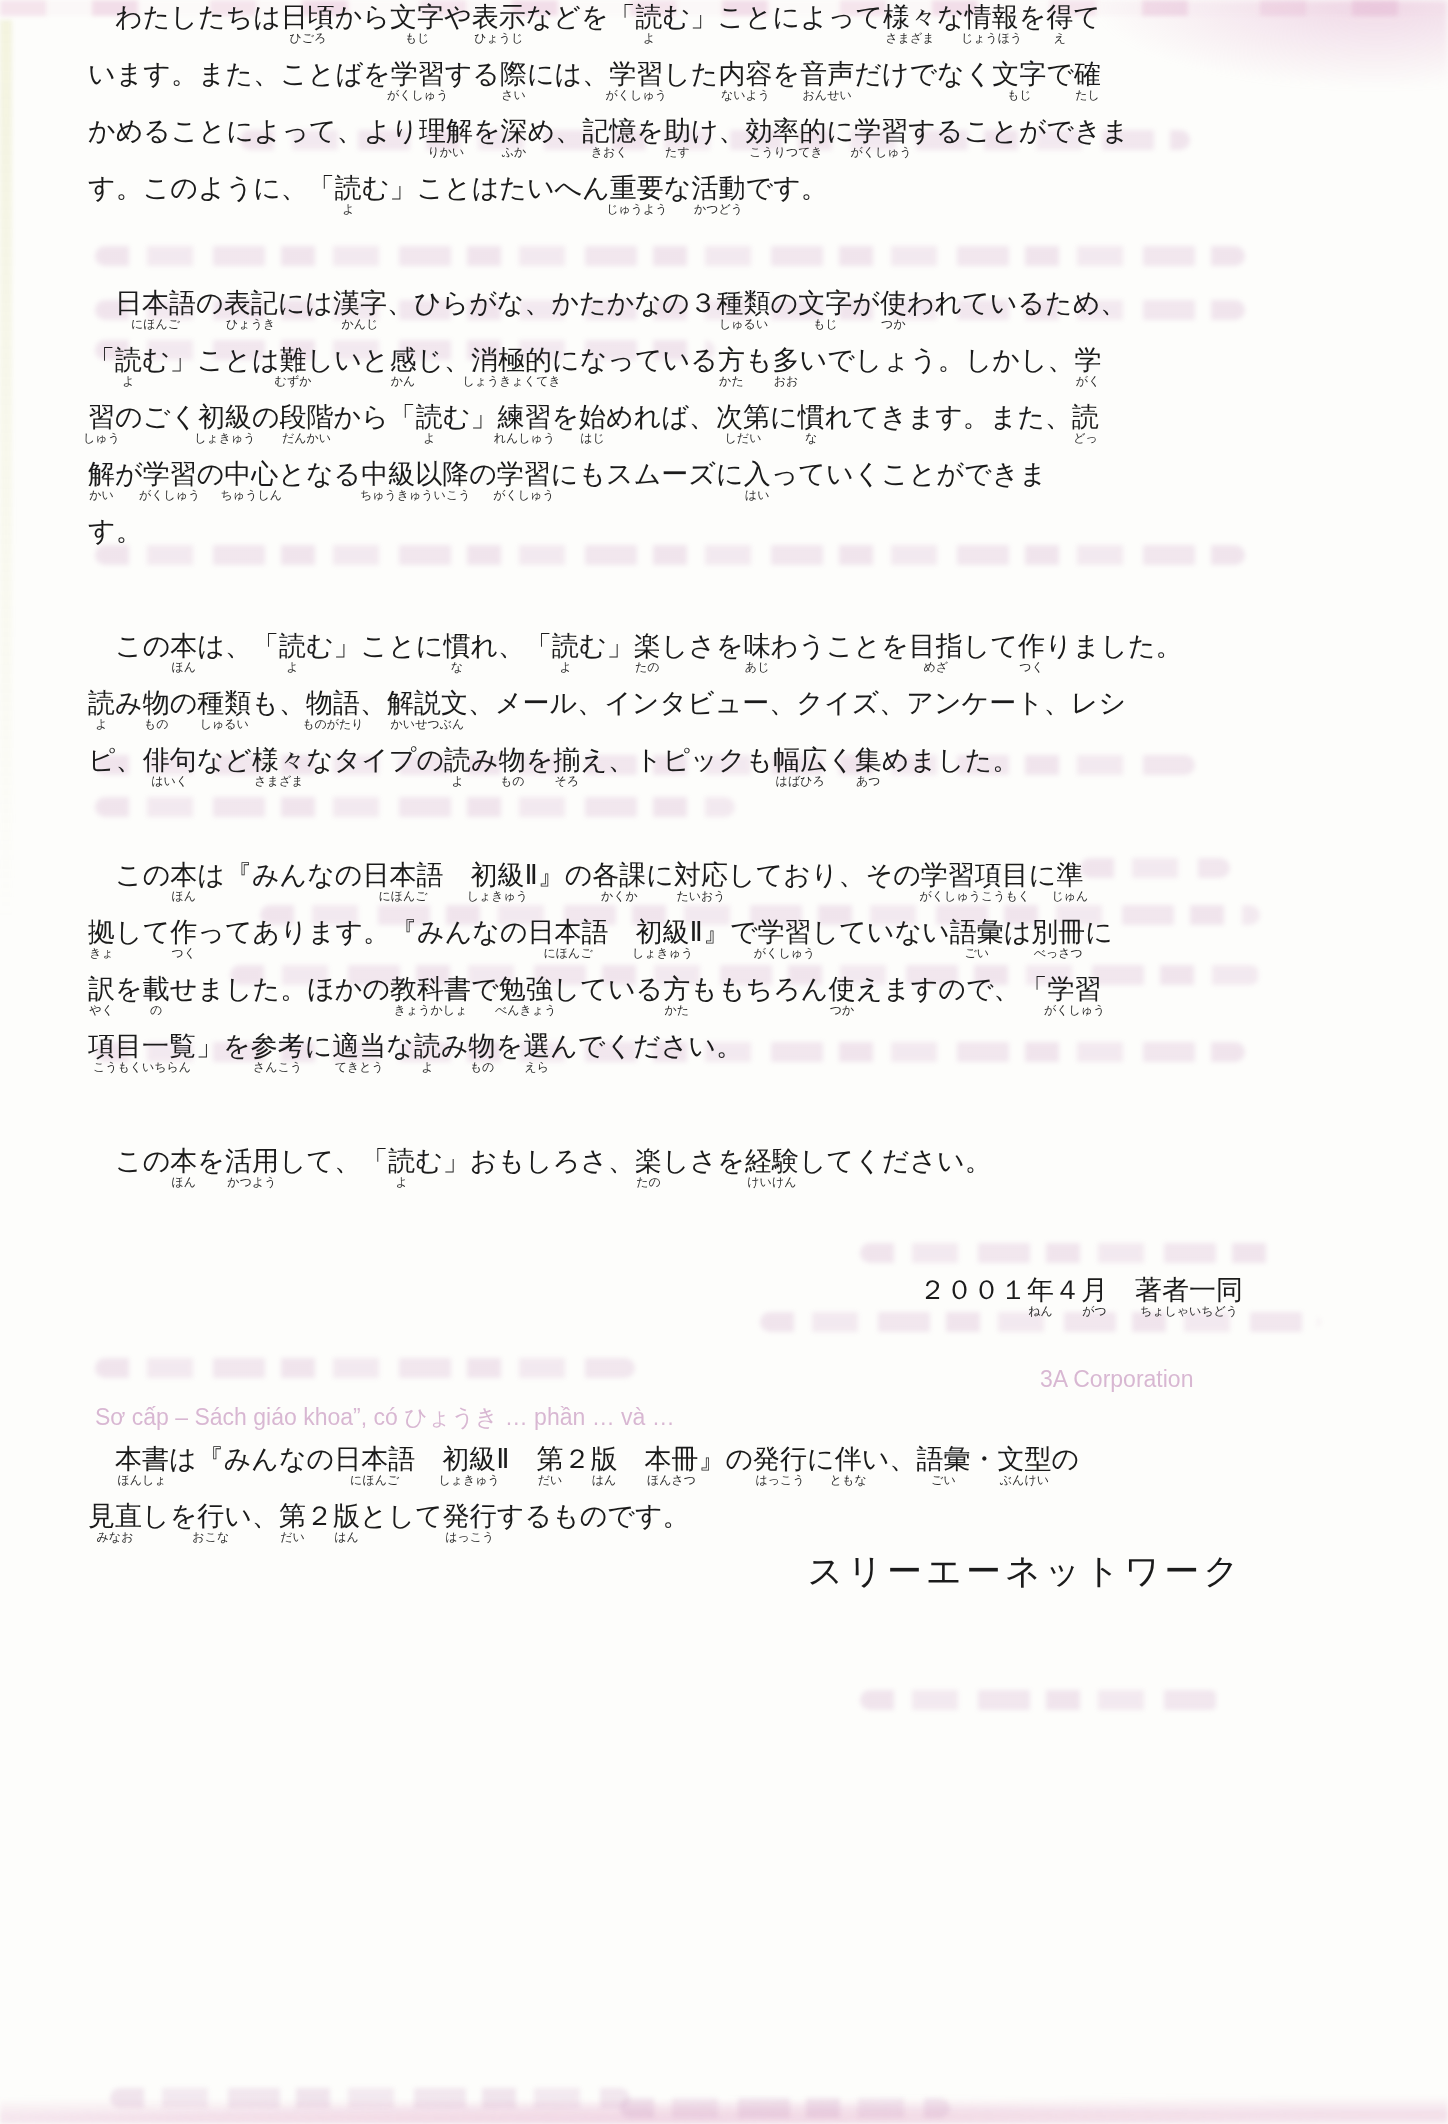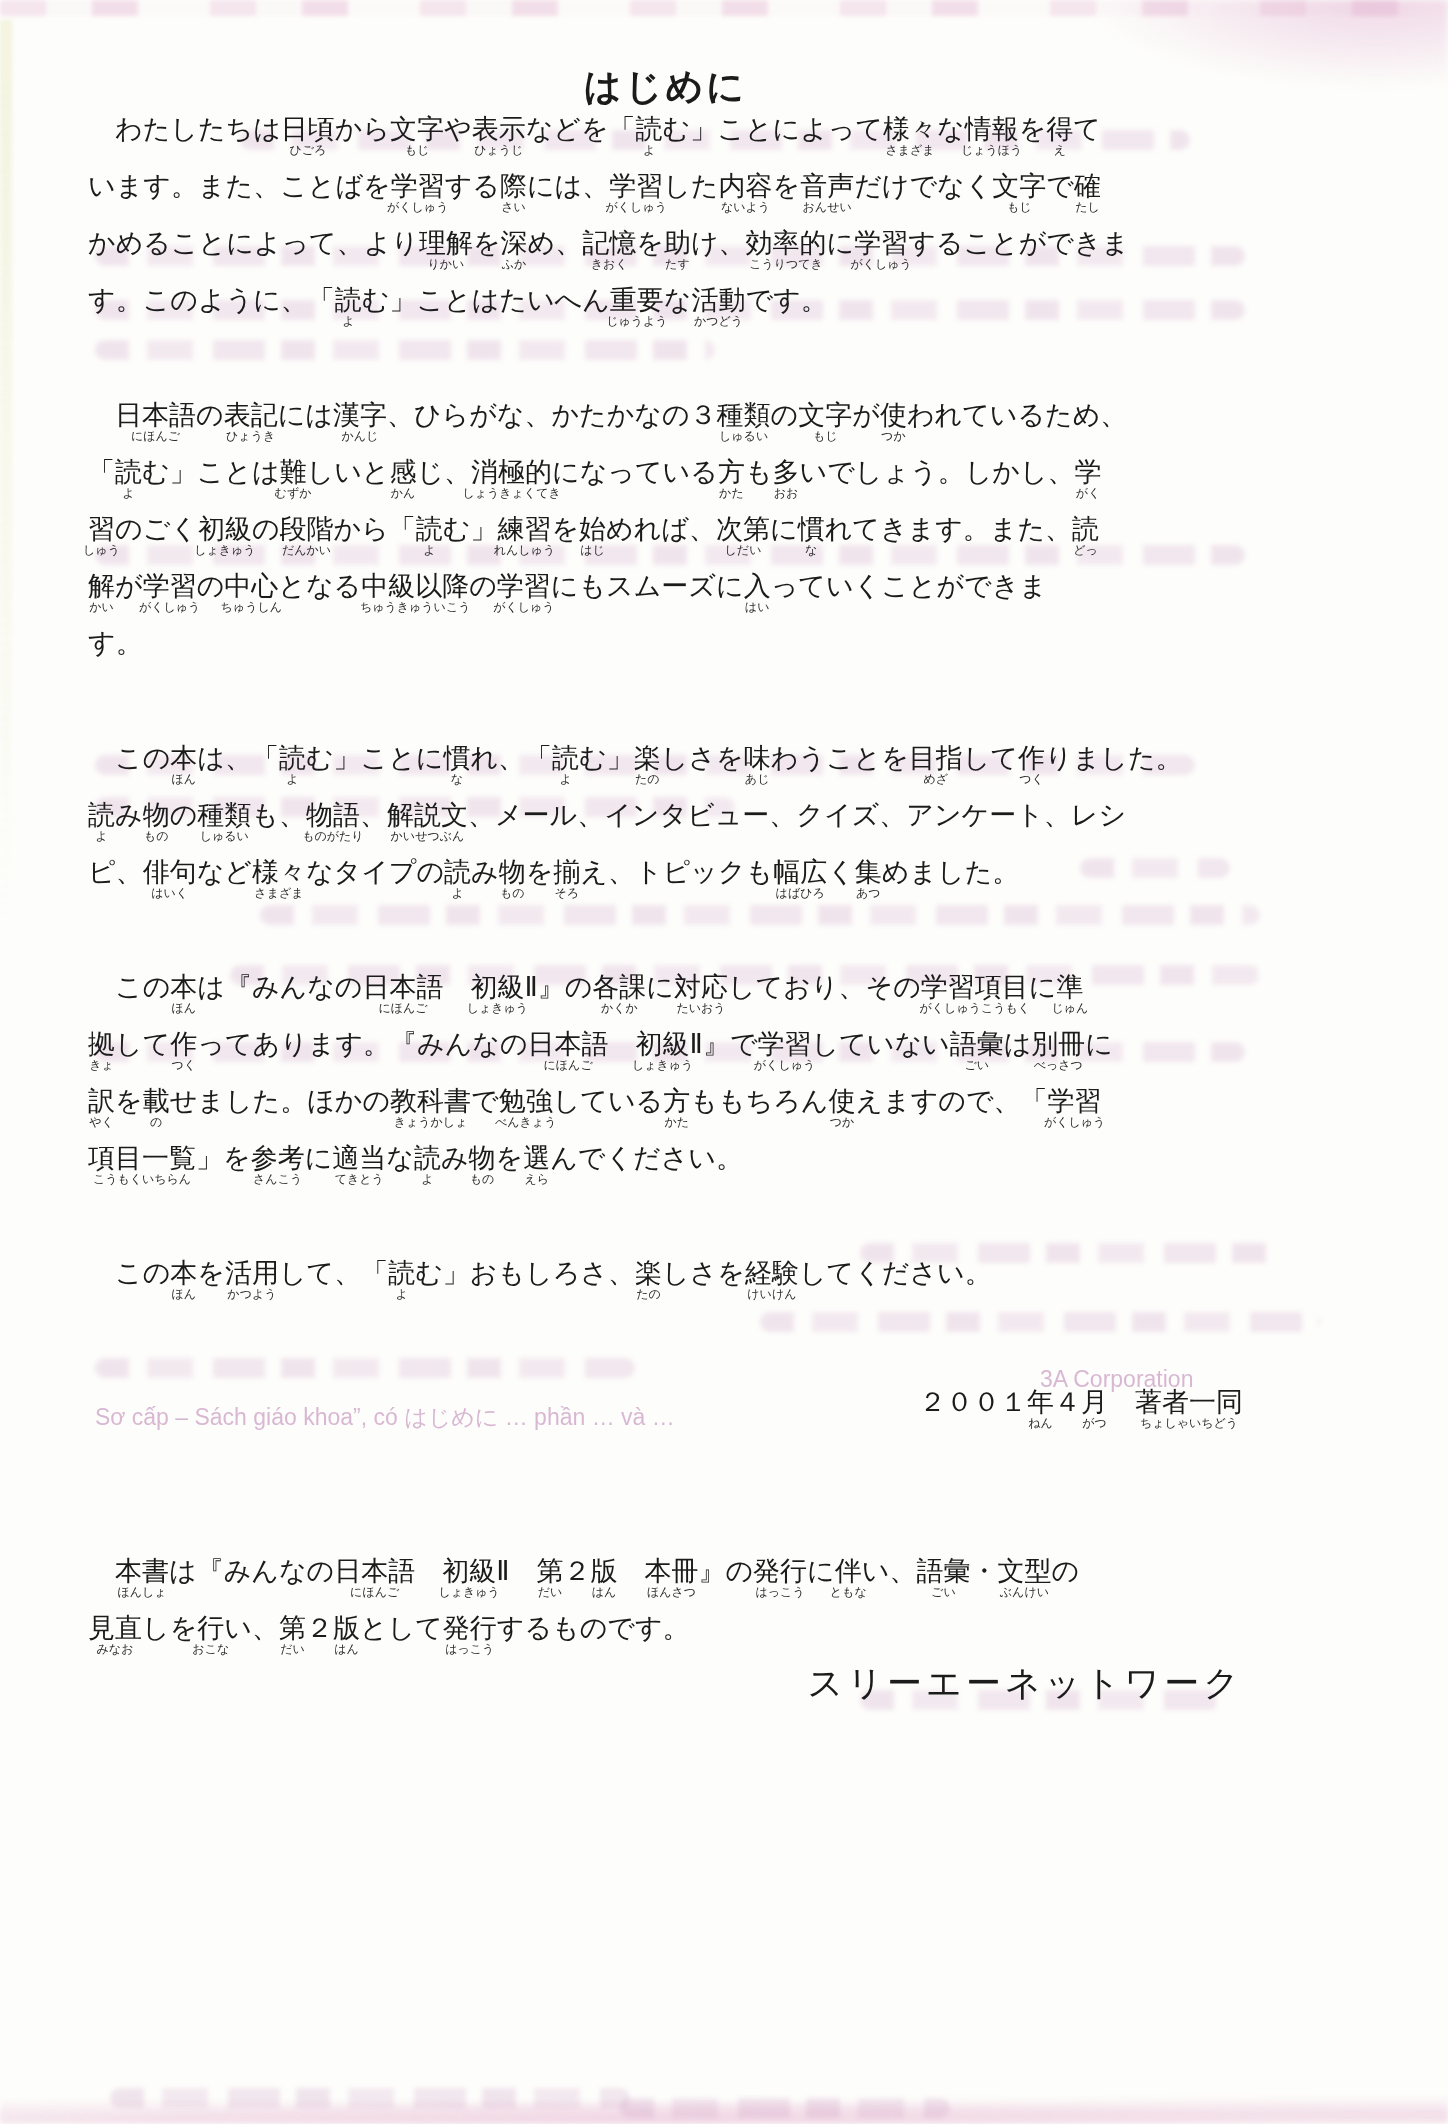--- a/index.html
+++ b/index.html
@@ -97,26 +97,25 @@
       <div class="bleed-blob" style="left: 1080px; top: 858px; width: 150px;"></div>
       <div class="bleed-blob" style="left: 260px; top: 905px; width: 1000px;"></div>
       <div class="bleed-blob" style="left: 230px; top: 965px; width: 1030px;"></div>
       <div class="bleed-blob" style="left: 95px; top: 1042px; width: 1150px;"></div>
       <div class="bleed-blob" style="left: 860px; top: 1243px; width: 420px;"></div>
       <div class="bleed-blob" style="left: 760px; top: 1312px; width: 560px;"></div>
       <div class="bleed-blob" style="left: 95px; top: 1358px; width: 540px;"></div>
       <div class="bleed-blob" style="left: 860px; top: 1690px; width: 360px;"></div>
       <div class="bleed-blob" style="left: 110px; top: 2088px; width: 520px;"></div>
       <div class="bleed-blob" style="left: 620px; top: 2098px; width: 330px;"></div>
-      <div class="bleed-text" style="left: 95px; top: 1402px;">Sơ cấp – Sách giáo khoa”, có はじめに … phần … và …</div>
+      <div class="bleed-text" style="left: 95px; top: 1402px;">Sơ cấp – Sách giáo khoa”, có ひょうき … phần … và …</div>
       <div class="bleed-text" style="left: 1040px; top: 1366px;">3A Corporation</div>
     </div>
 
   <div class="content">
-    <div class="doc-title">はじめに</div>
 
     <div id="paragraphs">
         <div class="paragraph p-first">
           <div class="line"><span class="seg"><span class="base">　わたしたちは</span></span><span class="seg"><span class="base">日頃</span><span class="rt">ひごろ</span></span><span class="seg"><span class="base">から</span></span><span class="seg"><span class="base">文字</span><span class="rt">もじ</span></span><span class="seg"><span class="base">や</span></span><span class="seg"><span class="base">表示</span><span class="rt">ひょうじ</span></span><span class="seg"><span class="base">などを「</span></span><span class="seg"><span class="base">読</span><span class="rt">よ</span></span><span class="seg"><span class="base">む」ことによって</span></span><span class="seg"><span class="base">様々</span><span class="rt">さまざま</span></span><span class="seg"><span class="base">な</span></span><span class="seg"><span class="base">情報</span><span class="rt">じょうほう</span></span><span class="seg"><span class="base">を</span></span><span class="seg"><span class="base">得</span><span class="rt">え</span></span><span class="seg"><span class="base">て</span></span></div>
           <div class="line"><span class="seg"><span class="base">います。また、ことばを</span></span><span class="seg"><span class="base">学習</span><span class="rt">がくしゅう</span></span><span class="seg"><span class="base">する</span></span><span class="seg"><span class="base">際</span><span class="rt">さい</span></span><span class="seg"><span class="base">には、</span></span><span class="seg"><span class="base">学習</span><span class="rt">がくしゅう</span></span><span class="seg"><span class="base">した</span></span><span class="seg"><span class="base">内容</span><span class="rt">ないよう</span></span><span class="seg"><span class="base">を</span></span><span class="seg"><span class="base">音声</span><span class="rt">おんせい</span></span><span class="seg"><span class="base">だけでなく</span></span><span class="seg"><span class="base">文字</span><span class="rt">もじ</span></span><span class="seg"><span class="base">で</span></span><span class="seg"><span class="base">確</span><span class="rt">たし</span></span></div>
           <div class="line"><span class="seg"><span class="base">かめることによって、より</span></span><span class="seg"><span class="base">理解</span><span class="rt">りかい</span></span><span class="seg"><span class="base">を</span></span><span class="seg"><span class="base">深</span><span class="rt">ふか</span></span><span class="seg"><span class="base">め、</span></span><span class="seg"><span class="base">記憶</span><span class="rt">きおく</span></span><span class="seg"><span class="base">を</span></span><span class="seg"><span class="base">助</span><span class="rt">たす</span></span><span class="seg"><span class="base">け、</span></span><span class="seg"><span class="base">効率的</span><span class="rt">こうりつてき</span></span><span class="seg"><span class="base">に</span></span><span class="seg"><span class="base">学習</span><span class="rt">がくしゅう</span></span><span class="seg"><span class="base">することができま</span></span></div>
           <div class="line"><span class="seg"><span class="base">す。このように、「</span></span><span class="seg"><span class="base">読</span><span class="rt">よ</span></span><span class="seg"><span class="base">む」ことはたいへん</span></span><span class="seg"><span class="base">重要</span><span class="rt">じゅうよう</span></span><span class="seg"><span class="base">な</span></span><span class="seg"><span class="base">活動</span><span class="rt">かつどう</span></span><span class="seg"><span class="base">です。</span></span></div>
         </div>
         <div class="paragraph p-gap">
           <div class="line"><span class="seg"><span class="base">　</span></span><span class="seg"><span class="base">日本語</span><span class="rt">にほんご</span></span><span class="seg"><span class="base">の</span></span><span class="seg"><span class="base">表記</span><span class="rt">ひょうき</span></span><span class="seg"><span class="base">には</span></span><span class="seg"><span class="base">漢字</span><span class="rt">かんじ</span></span><span class="seg"><span class="base">、ひらがな、かたかなの３</span></span><span class="seg"><span class="base">種類</span><span class="rt">しゅるい</span></span><span class="seg"><span class="base">の</span></span><span class="seg"><span class="base">文字</span><span class="rt">もじ</span></span><span class="seg"><span class="base">が</span></span><span class="seg"><span class="base">使</span><span class="rt">つか</span></span><span class="seg"><span class="base">われているため、</span></span></div>

